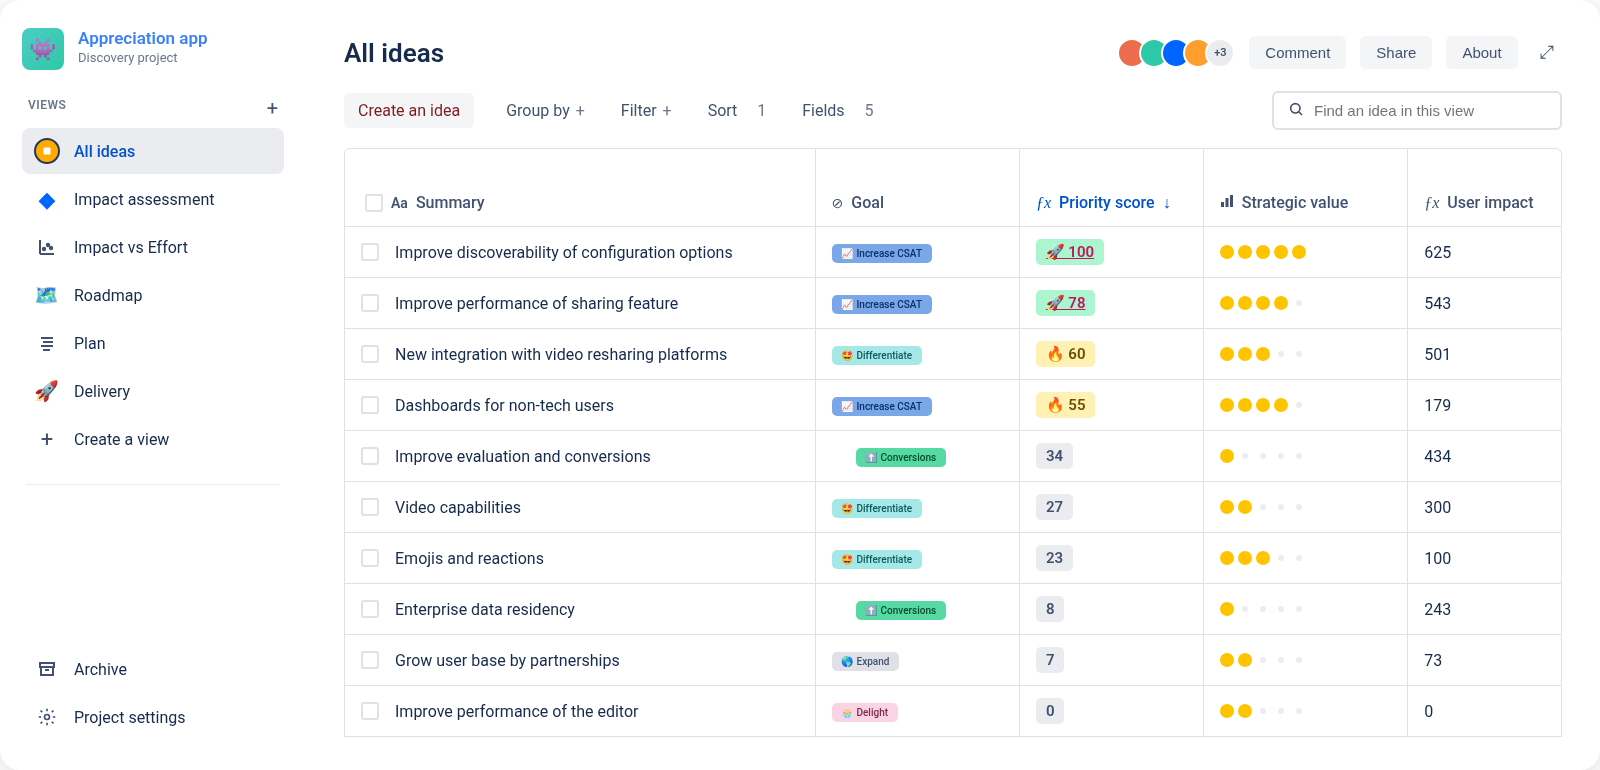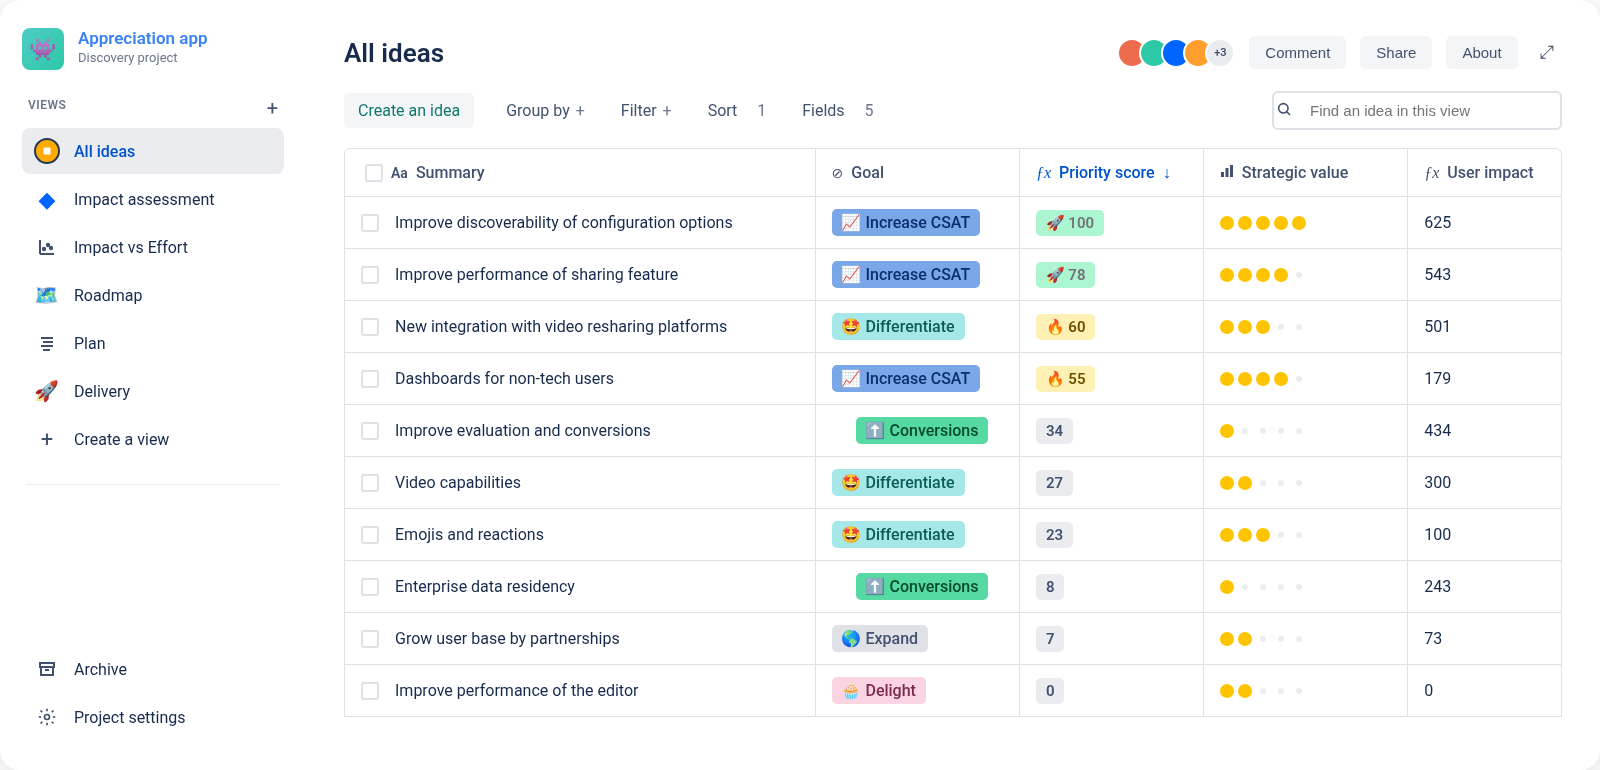--- a/index.html
+++ b/index.html
@@ -30,51 +30,51 @@
 .top-actions { display: flex; align-items: center; gap: 14px; }
 .avatars { display: flex; align-items: center; }
 .avatar { width: 30px; height: 30px; border-radius: 50%; border: 2px solid #fff; margin-left: -8px; }
 .avatar:first-child { margin-left: 0; }
 .avatar-more { width: 30px; height: 30px; border-radius: 50%; border: 2px solid #fff; margin-left: -8px; background: #EBECF0; display: flex; align-items: center; justify-content: center; font-size: 11px; font-weight: 600; color: #42526E; }
 .action-btn { background: #F4F5F7; border: none; border-radius: 6px; padding: 8px 16px; font-size: 15px; color: #42526E; cursor: pointer; font-weight: 500; }
 .expand-btn { background: none; border: none; font-size: 18px; cursor: pointer; color: #42526E; padding: 4px 8px; }
 .controls { display: flex; align-items: center; gap: 28px; margin-bottom: 18px; justify-content: space-between; }
 .controls-left { display: flex; align-items: center; gap: 28px; }
 .ctrl { display: flex; align-items: center; gap: 6px; font-size: 16px; color: #42526E; cursor: pointer; padding: 6px 4px; }
-.ctrl.primary { background: #F4F5F7; border-radius: 6px; padding: 8px 14px; color: #0f766e; }
+.ctrl.primary { background: #F4F5F7; border-radius: 6px; padding: 8px 14px; color: #7f1d1d; }
 .ctrl .count { color: #6B778C; }
 .ctrl .plus { color: #6B778C; font-size: 16px; }
-.search-box { display: flex; align-items: center; gap: 18px; border: 2px solid #DFE1E6; border-radius: 6px; padding: 8px 2px; width: 290px; }
+.search-box { display: flex; align-items: center; gap: 10px; border: 2px solid #DFE1E6; border-radius: 6px; padding: 8px 14px; width: 290px; }
 .search-box input { border: none; outline: none; font-size: 15px; color: #6B778C; width: 100%; }
 .search-icon { color: #42526E; }
 .table-wrap { border: 1px solid #DFE1E6; border-radius: 6px 6px 0 0; overflow: hidden; border-bottom: none; }
 table { width: 100%; border-collapse: collapse; }
 th, td { border-bottom: 1px solid #DFE1E6; border-right: 1px solid #DFE1E6; text-align: left; vertical-align: middle; }
 th:last-child, td:last-child { border-right: none; }
 th { font-size: 16px; font-weight: 500; color: #42526E; padding: 14px 16px; }
 th.sorted { color: #0052CC; }
-.th-inner { display: flex; align-items: center; gap: 8px; }
+.th-inner { display: flex; align-items: center; gap: 8px; margin-top: 30px; }
 .col-icon { font-size: 14px; color: #42526E; }
 td { padding: 12px 16px; font-size: 16px; color: #172B4D; }
 .chk { width: 18px; height: 18px; border: 2px solid #DFE1E6; border-radius: 3px; display: inline-block; }
 .col-chk { width: 44px; padding-left: 20px !important; }
 .col-summary { width: 460px; padding-left: 16px; }
 .summary-cell { display: flex; align-items: center; gap: 16px; }
 .col-goal { width: 200px; }
 .col-priority { width: 180px; }
 .col-strategic { width: 200px; }
 .col-impact { width: 150px; }
-.tag { display: inline-flex; align-items: center; gap: 6px; padding: 4px 10px; border-radius: 5px; font-size: 16px; font-weight: 500; }
+.tag { display: inline-flex; align-items: center; gap: 6px; padding: 4px 10px; border-radius: 5px; font-size: 10px; font-weight: 500; }
 .tag-csat { background: #7AA7E8; color: #0A2F6B; }
 .tag-diff { background: #A6E8E8; color: #0B5B5B; }
 .tag-conv { background: #57D9A3; color: #064A2C; margin-left: 24px; }
 .tag-expand { background: #DFE1E6; color: #42526E; }
 .tag-delight { background: #FBD4E3; color: #7A2B4E; }
 .prio-pill { display: inline-flex; align-items: center; gap: 8px; padding: 4px 10px; border-radius: 5px; font-size: 15px; font-weight: 600; }
-.prio-green { background: #ABF5D1; color: #737373; }
+.prio-green { background: #ABF5D1; color: #be185d; text-decoration: underline; }
 .prio-yellow { background: #FFF0B3; color: #6B4E00; }
 .prio-gray { background: #EBECF0; color: #42526E; }
 .dots { display: flex; gap: 4px; }
 .dot { width: 14px; height: 14px; border-radius: 50%; background: #FFC400; }
 .dot.off { background: #EBECF0; width: 6px; height: 6px; align-self: center; margin: 0 4px; }
 .fx { font-style: italic; font-family: Georgia, serif; font-size: 16px; }
 </style>
 </head>
 <body>
 

